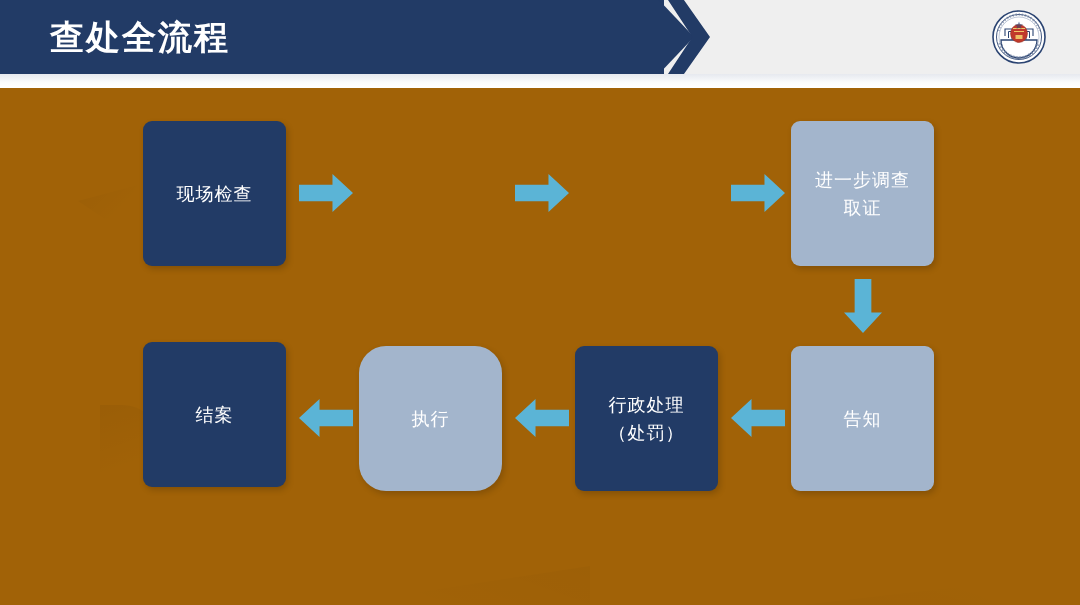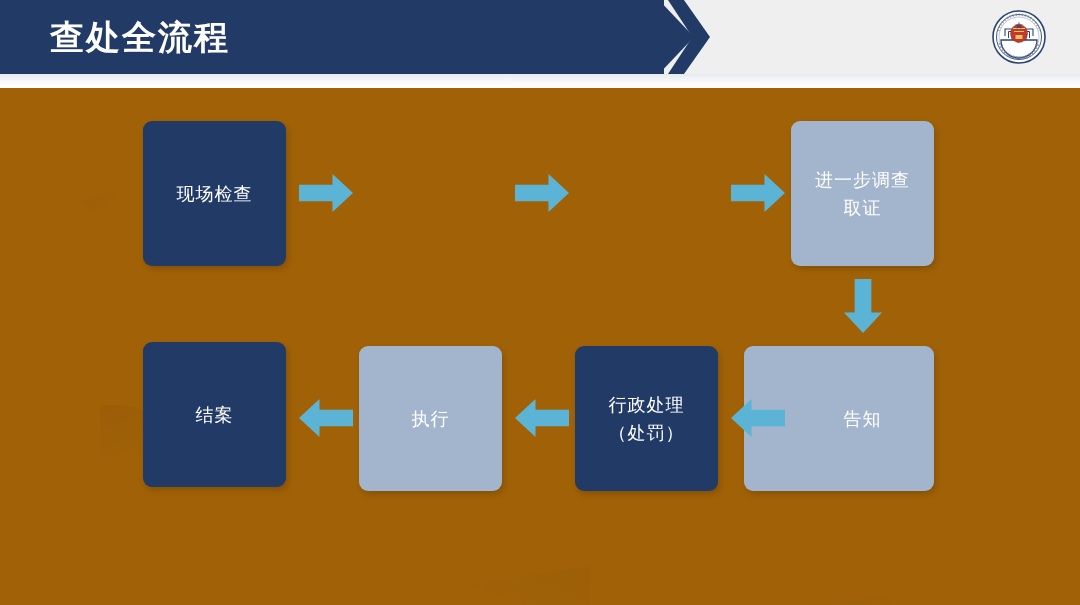--- a/index.html
+++ b/index.html
@@ -208,22 +208,22 @@
   <div class="flow-box light" style="left:791px; top:121px;">进一步调查
 取证</div>
 
   <div class="arrow arrow-right" style="left:299px; top:174px;"></div>
   <div class="arrow arrow-right" style="left:515px; top:174px;"></div>
   <div class="arrow arrow-right" style="left:731px; top:174px;"></div>
 
   <div class="arrow arrow-down" style="left:844px; top:279px;"></div>
 
   <div class="flow-box dark" style="left:143px; top:342px;">结案</div>
-  <div class="flow-box light" style="left:359px; top:346px;">执行</div>
+  <div class="flow-box light" style="left:359px; top:346px;border-radius:27px;">执行</div>
   <div class="flow-box dark" style="left:575px; top:346px;">行政处理
 （处罚）</div>
-  <div class="flow-box light" style="left:744px; top:346px;padding-left:47px;">告知</div>
+  <div class="flow-box light" style="left:791px; top:346px;">告知</div>
 
   <div class="arrow arrow-left" style="left:299px; top:399px;"></div>
   <div class="arrow arrow-left" style="left:515px; top:399px;"></div>
   <div class="arrow arrow-left" style="left:731px; top:399px;"></div>
 
 </div>
 
 </body></html>

